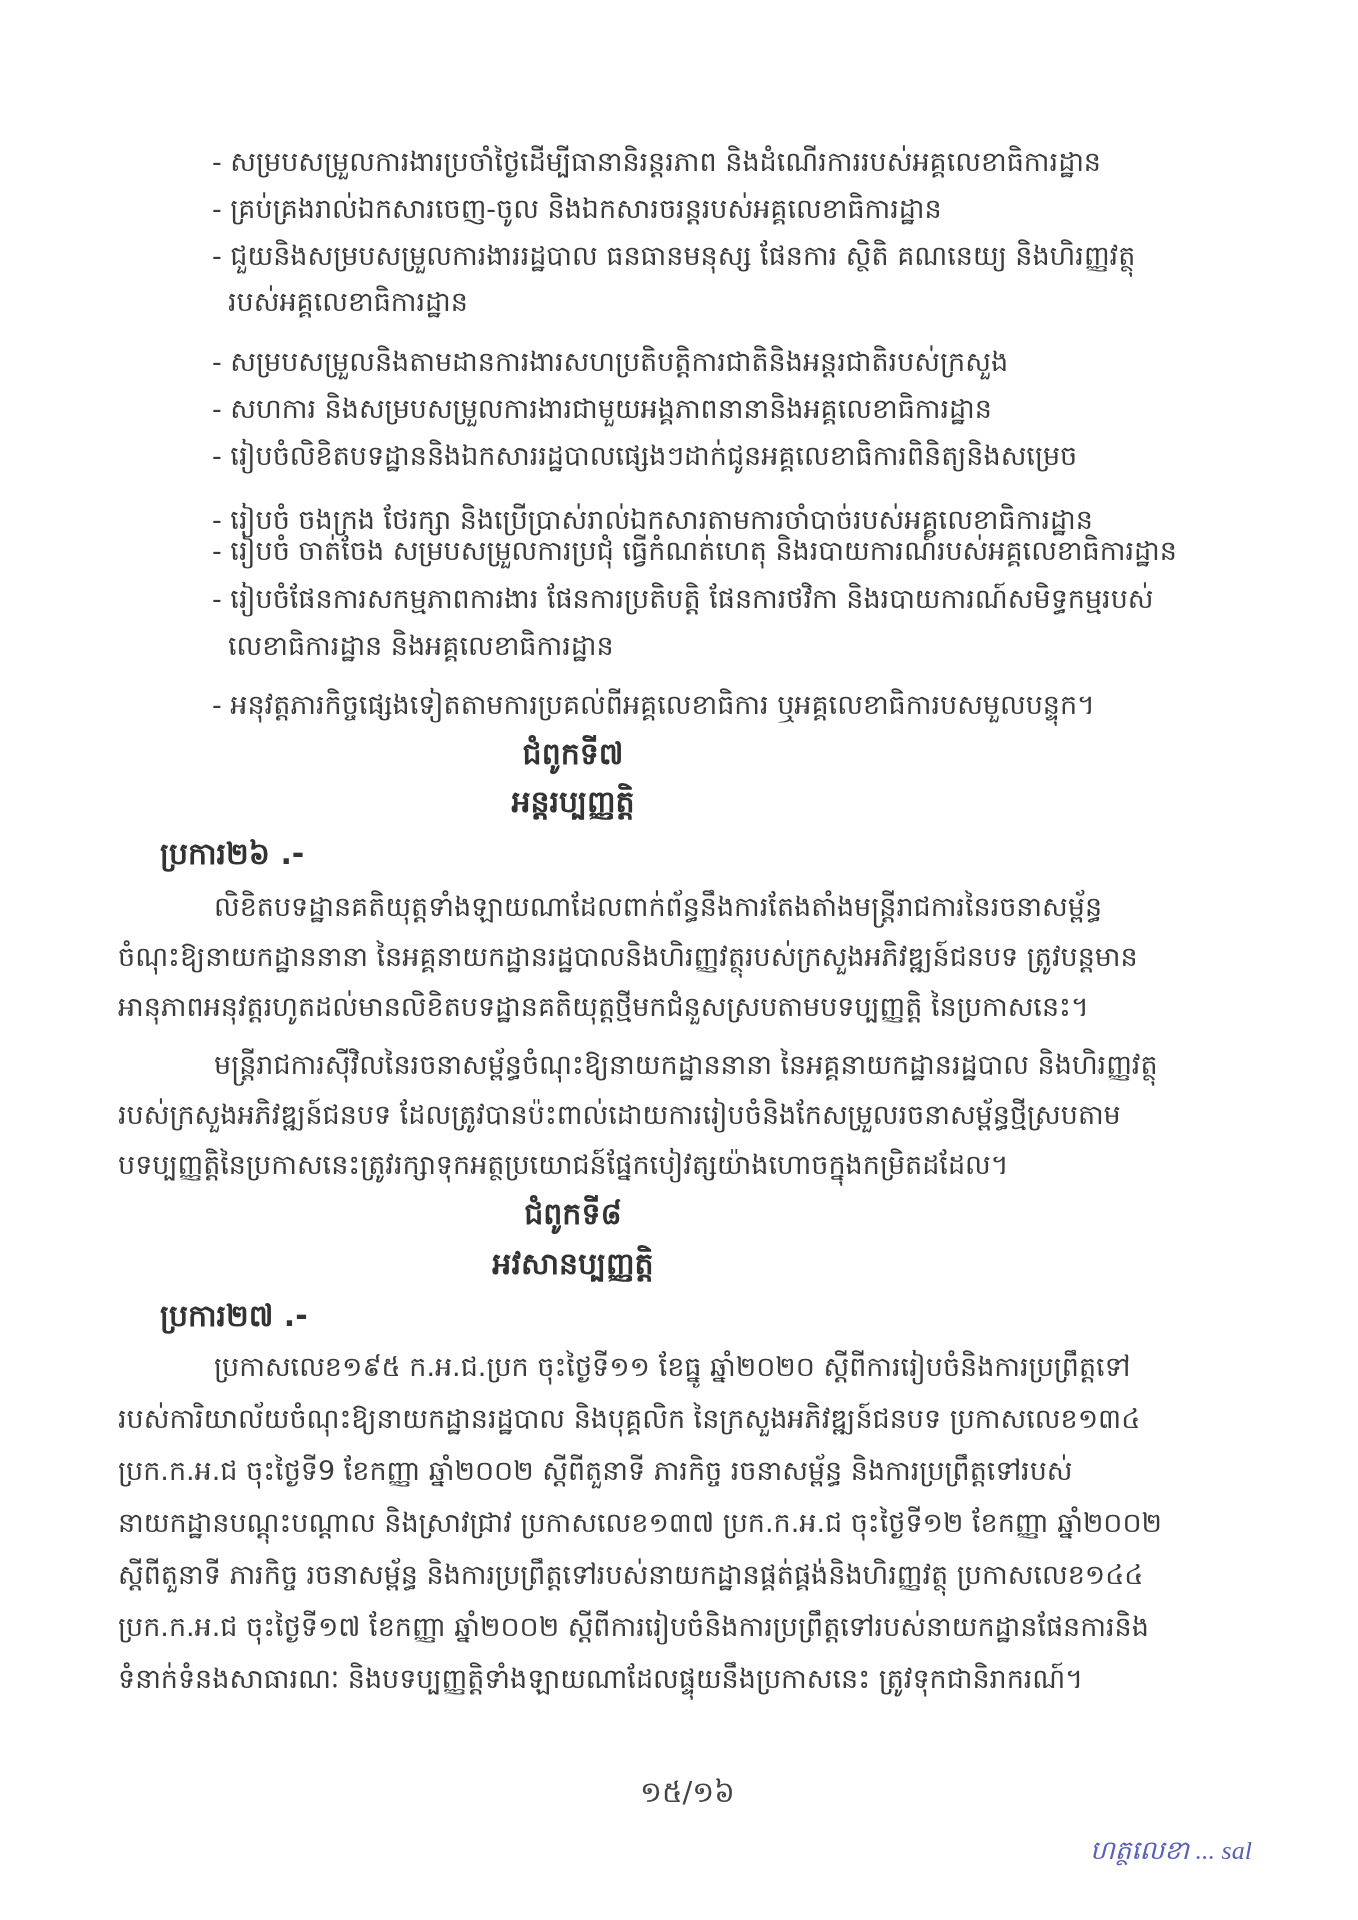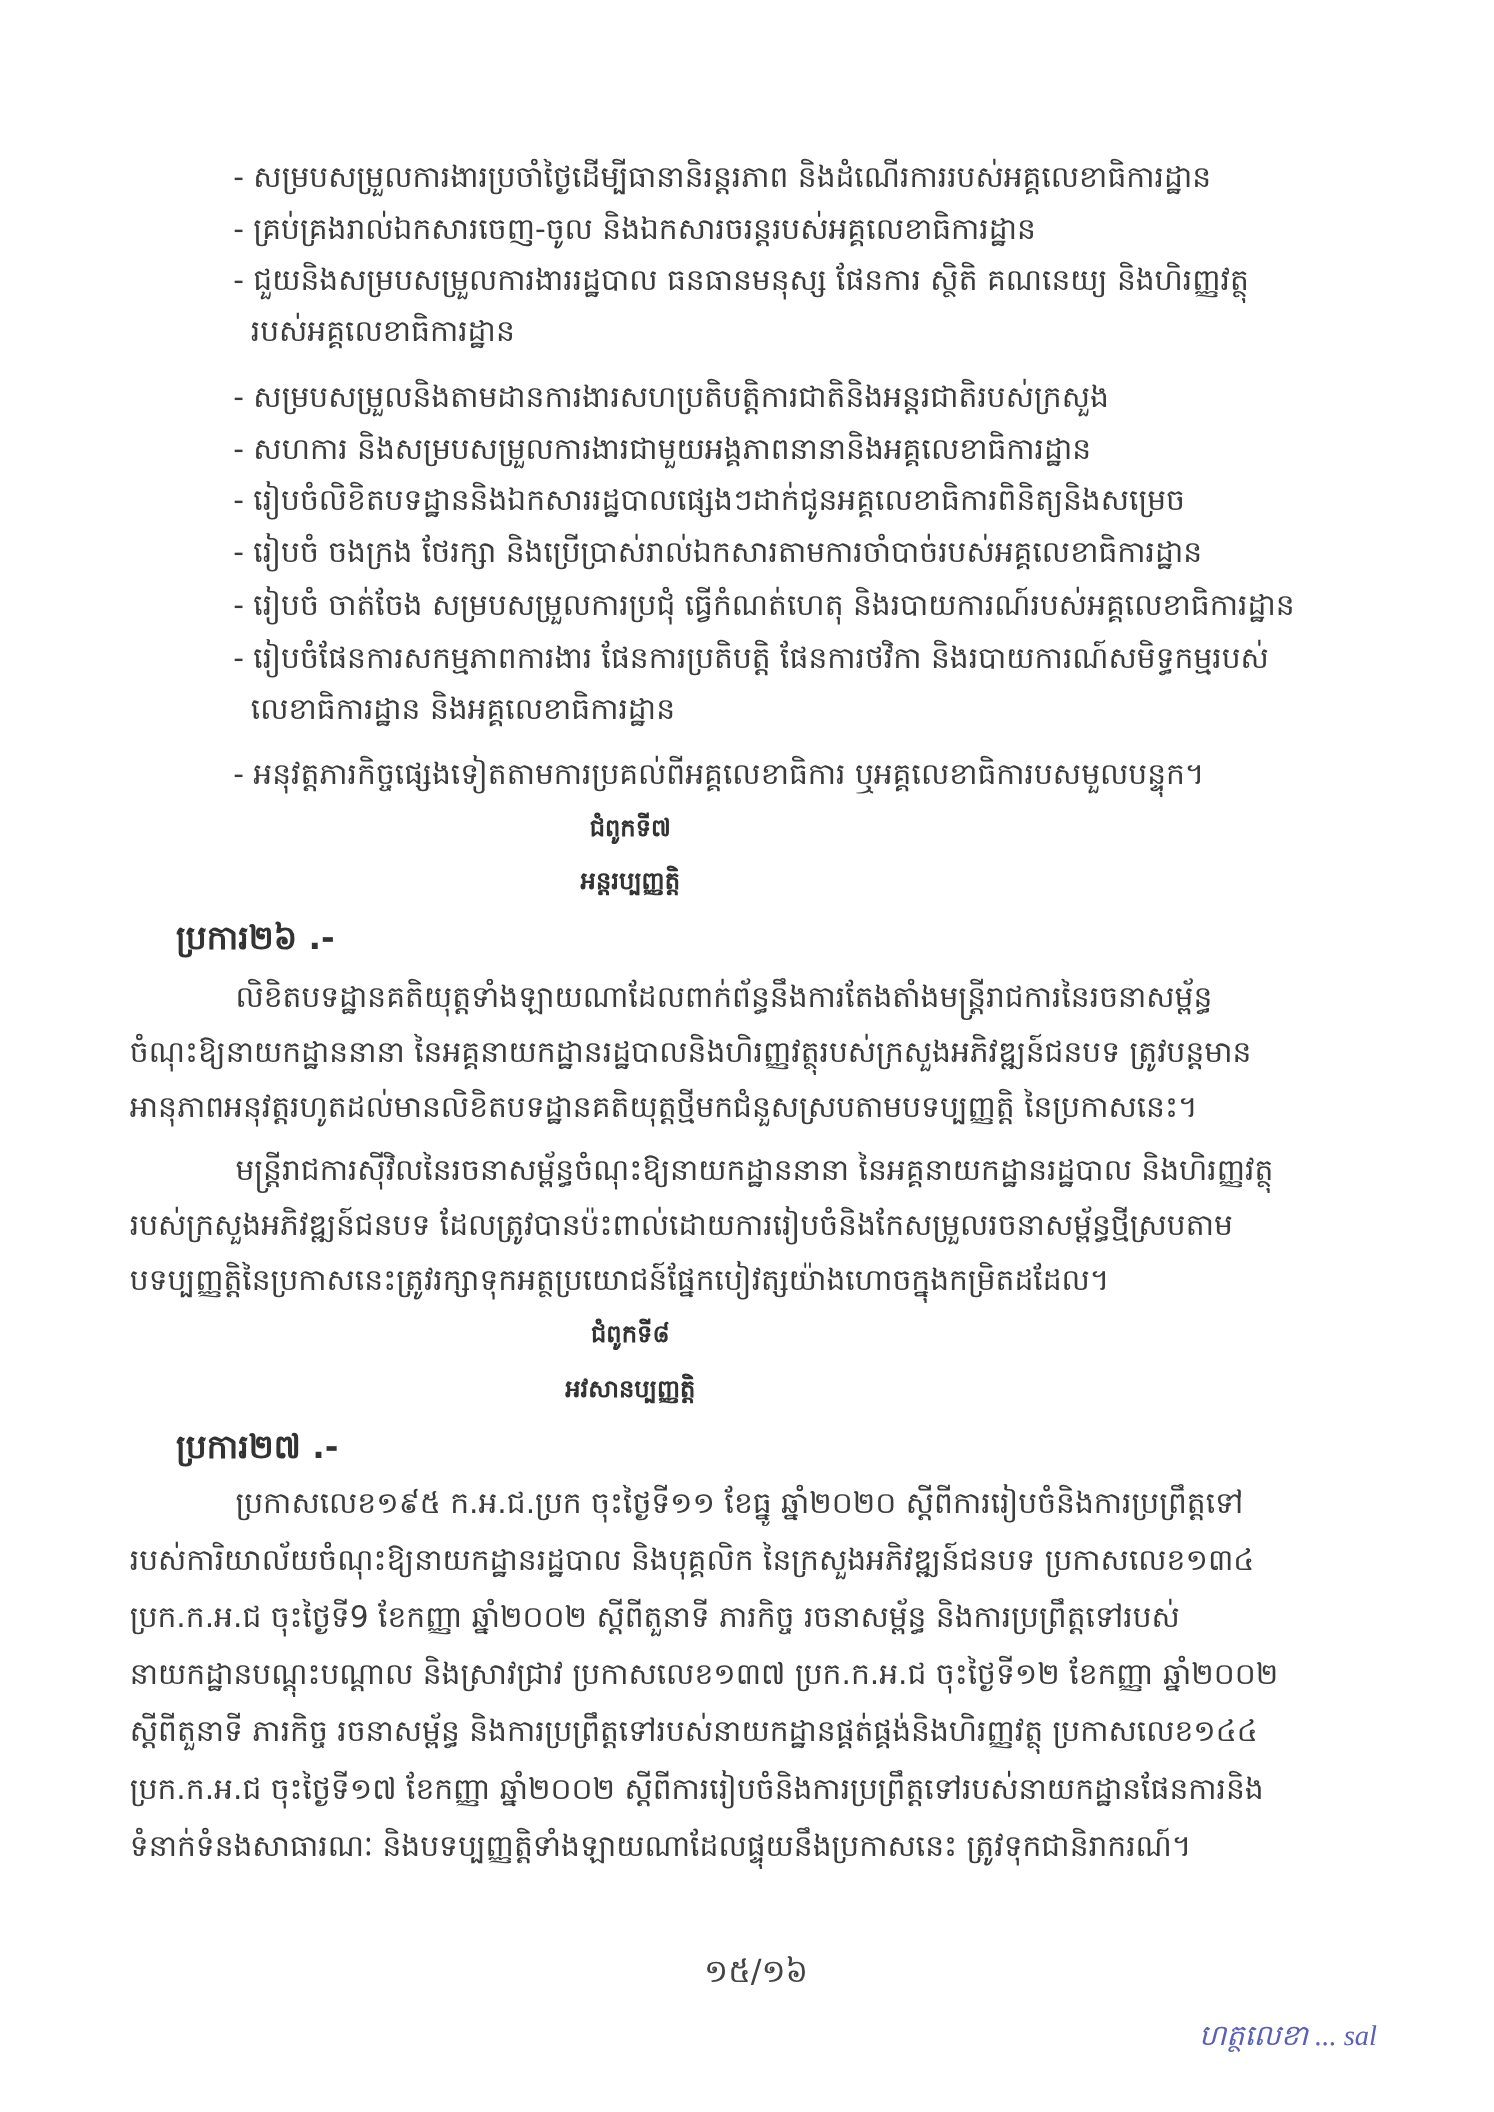--- a/index.html
+++ b/index.html
@@ -11,21 +11,21 @@
   .line {
     position: absolute; font-size: 27px; line-height: 44px; white-space: nowrap;
     color: #3c3c3c;
   }
   .bullet { left: 212px; }
   .cont { left: 228px; }
   .para-first { left: 214px; }
   .para { left: 118px; }
   .heading {
     position: absolute; left: 0; width: 1146px; text-align: center;
-    font-size: 22px; font-weight: bold; line-height: 48px; color: #333;
+    font-size: 30px; font-weight: bold; line-height: 48px; color: #333;
   }
   .article {
     position: absolute; left: 112px; font-size: 30px; font-weight: bold;
     line-height: 48px; color: #333; margin-left: 48px;
   }
   .page-number {
     position: absolute; left: 640px; top: 1774px; font-size: 29px; color: #444;
   }
   .signature {
     position: absolute; left: 1090px; top: 1834px; font-size: 26px;
@@ -37,21 +37,21 @@
 
 <div class="page">
 
   <div class="line bullet" style="top:140px">- សម្របសម្រួលការងារប្រចាំថ្ងៃដើម្បីធានានិរន្តរភាព និងដំណើរការរបស់អគ្គលេខាធិការដ្ឋាន</div>
   <div class="line bullet" style="top:187px">- គ្រប់គ្រងរាល់ឯកសារចេញ-ចូល និងឯកសារចរន្តរបស់អគ្គលេខាធិការដ្ឋាន</div>
   <div class="line bullet" style="top:234px">- ជួយនិងសម្របសម្រួលការងាររដ្ឋបាល ធនធានមនុស្ស ផែនការ ស្ថិតិ គណនេយ្យ និងហិរញ្ញវត្ថុ</div>
   <div class="line cont" style="top:280px">របស់អគ្គលេខាធិការដ្ឋាន</div>
   <div class="line bullet" style="top:340px">- សម្របសម្រួលនិងតាមដានការងារសហប្រតិបត្តិការជាតិនិងអន្តរជាតិរបស់ក្រសួង</div>
   <div class="line bullet" style="top:387px">- សហការ និងសម្របសម្រួលការងារជាមួយអង្គភាពនានានិងអគ្គលេខាធិការដ្ឋាន</div>
   <div class="line bullet" style="top:434px">- រៀបចំលិខិតបទដ្ឋាននិងឯកសាររដ្ឋបាលផ្សេងៗដាក់ជូនអគ្គលេខាធិការពិនិត្យនិងសម្រេច</div>
-  <div class="line bullet" style="top:481px">- រៀបចំ ចងក្រង ថែរក្សា និងប្រើប្រាស់រាល់ឯកសារតាមការចាំបាច់របស់អគ្គលេខាធិការដ្ឋាន</div>
+  <div class="line bullet" style="top:498px">- រៀបចំ ចងក្រង ថែរក្សា និងប្រើប្រាស់រាល់ឯកសារតាមការចាំបាច់របស់អគ្គលេខាធិការដ្ឋាន</div>
   <div class="line bullet" style="top:529px">- រៀបចំ ចាត់ចែង សម្របសម្រួលការប្រជុំ ធ្វើកំណត់ហេតុ និងរបាយការណ៍របស់អគ្គលេខាធិការដ្ឋាន</div>
   <div class="line bullet" style="top:577px">- រៀបចំផែនការសកម្មភាពការងារ ផែនការប្រតិបត្តិ ផែនការថវិកា និងរបាយការណ៍សមិទ្ធកម្មរបស់</div>
   <div class="line cont" style="top:624px">លេខាធិការដ្ឋាន និងអគ្គលេខាធិការដ្ឋាន</div>
   <div class="line bullet" style="top:683px">- អនុវត្តភារកិច្ចផ្សេងទៀតតាមការប្រគល់ពីអគ្គលេខាធិការ ឬអគ្គលេខាធិការបសមួលបន្ទុក។</div>
 
   <div class="heading" style="top:730px">ជំពូកទី៧</div>
   <div class="heading" style="top:778px">អន្តរប្បញ្ញត្តិ</div>
 
   <div class="article" style="top:830px">ប្រការ២៦ .-</div>
   <div class="line para-first" style="top:885px">លិខិតបទដ្ឋានគតិយុត្តទាំងឡាយណាដែលពាក់ព័ន្ធនឹងការតែងតាំងមន្ត្រីរាជការនៃរចនាសម្ព័ន្ធ</div>

